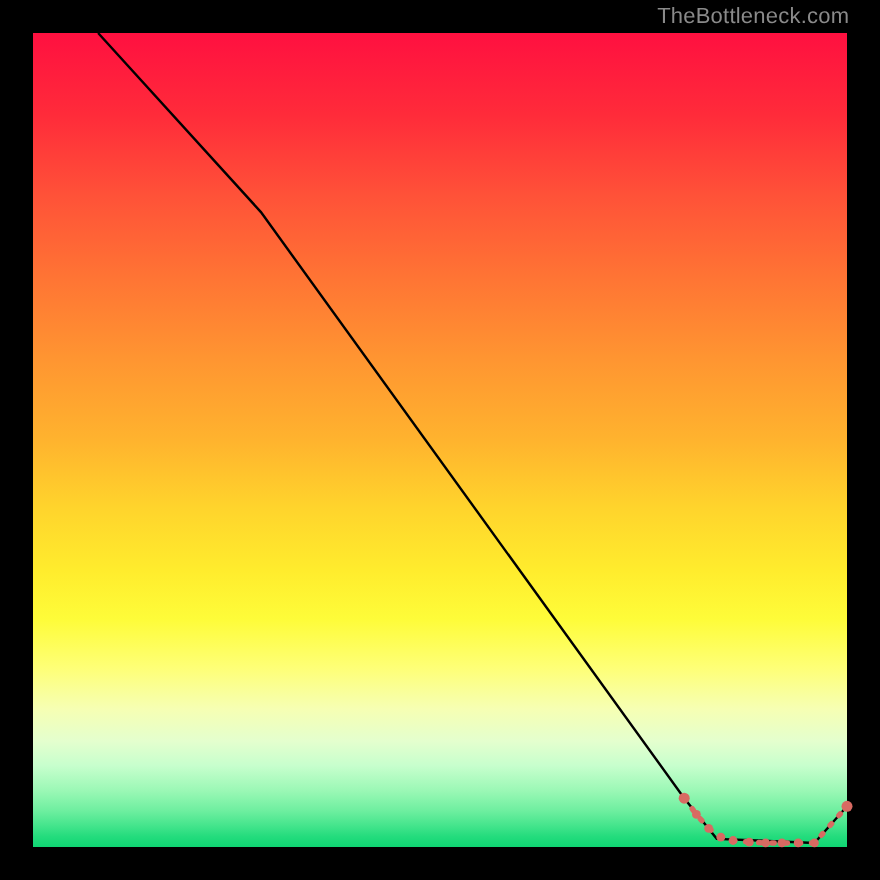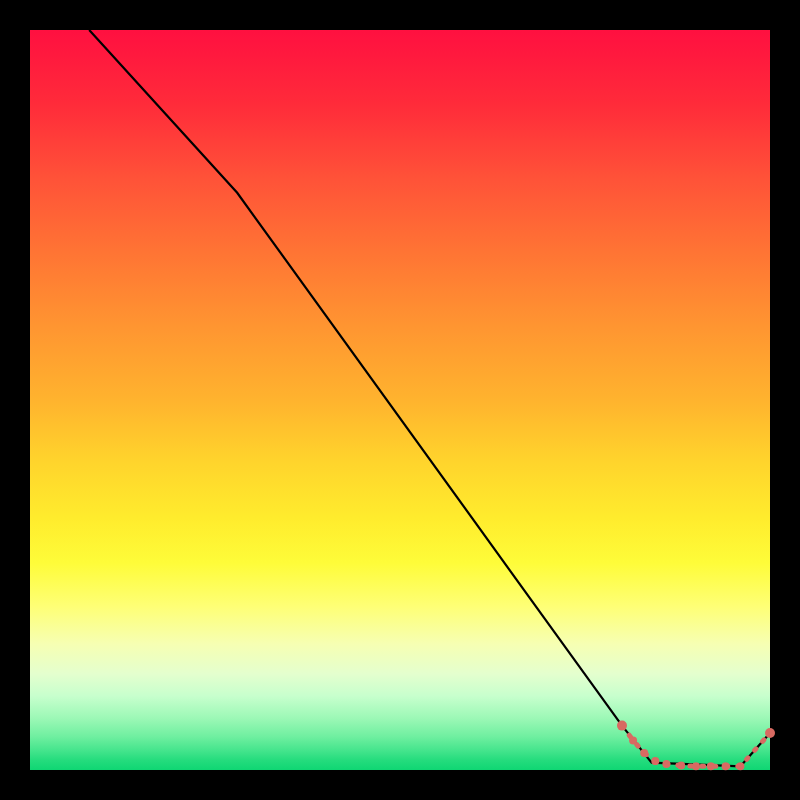--- a/index.html
+++ b/index.html
@@ -63,20 +63,21 @@
     font-weight: 500;
     letter-spacing: 0.2px;
     user-select: none;
   }
 </style>
 </head>
 <body>
 
 <div class="stage">
 
+  <div class="watermark">TheBottleneck.com</div>
 
   <div class="plot">
     <svg class="overlay" viewBox="0 0 740 740" preserveAspectRatio="none">
       <path d="M59.2 0.0 L207.2 162.8 L592.0 695.6 L621.6 732.6 L710.4 736.3 L740.0 703.0" fill="none" stroke="#000000" stroke-width="2.2" id="curve-path"></path>
       <g id="marker-group">
           <path d="M592.0 695.6 L603.1 710.4 L614.2 723.0 L625.3 731.1 L636.4 734.1 L651.2 735.6 L666.0 736.3 L680.8 736.3 L695.6 736.3 L710.4 736.3 L740.0 703.0" fill="none" stroke="#d86a62" stroke-width="5" stroke-linecap="round" stroke-dasharray="2 10"></path>
           <circle cx="592.0" cy="695.6" r="5" fill="#d86a62"></circle>
           <circle cx="603.1" cy="710.4" r="4" fill="#d86a62"></circle>
           <circle cx="614.2" cy="723.0" r="4" fill="#d86a62"></circle>
           <circle cx="625.3" cy="731.1" r="4" fill="#d86a62"></circle>

